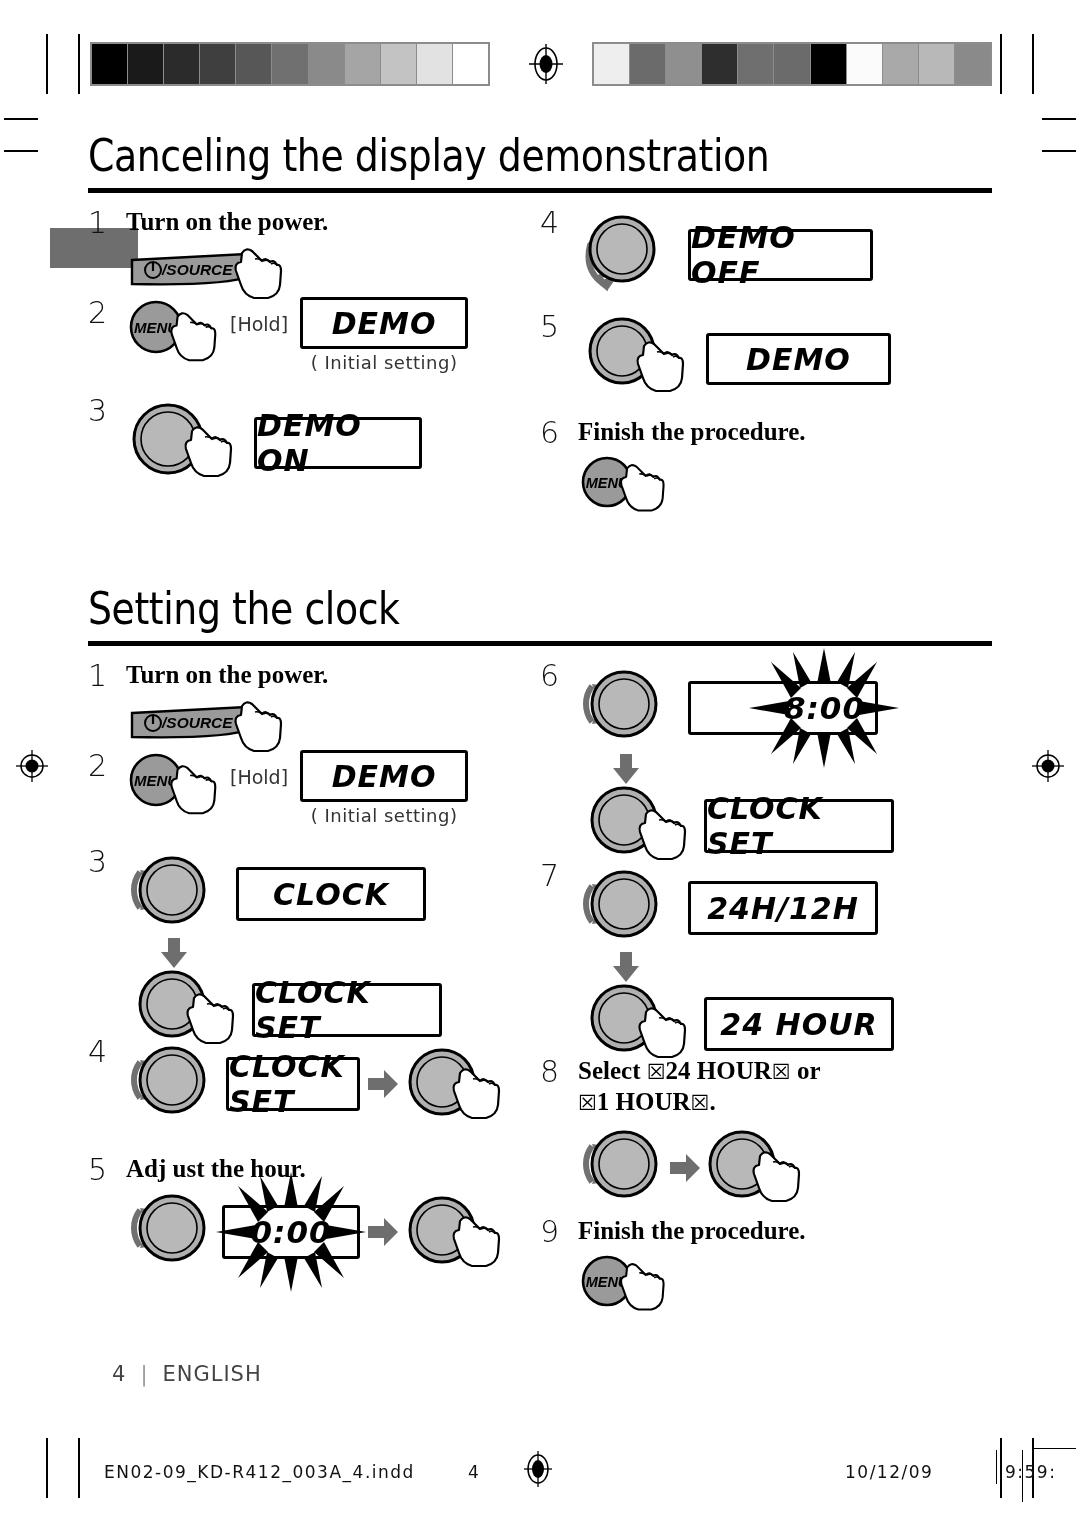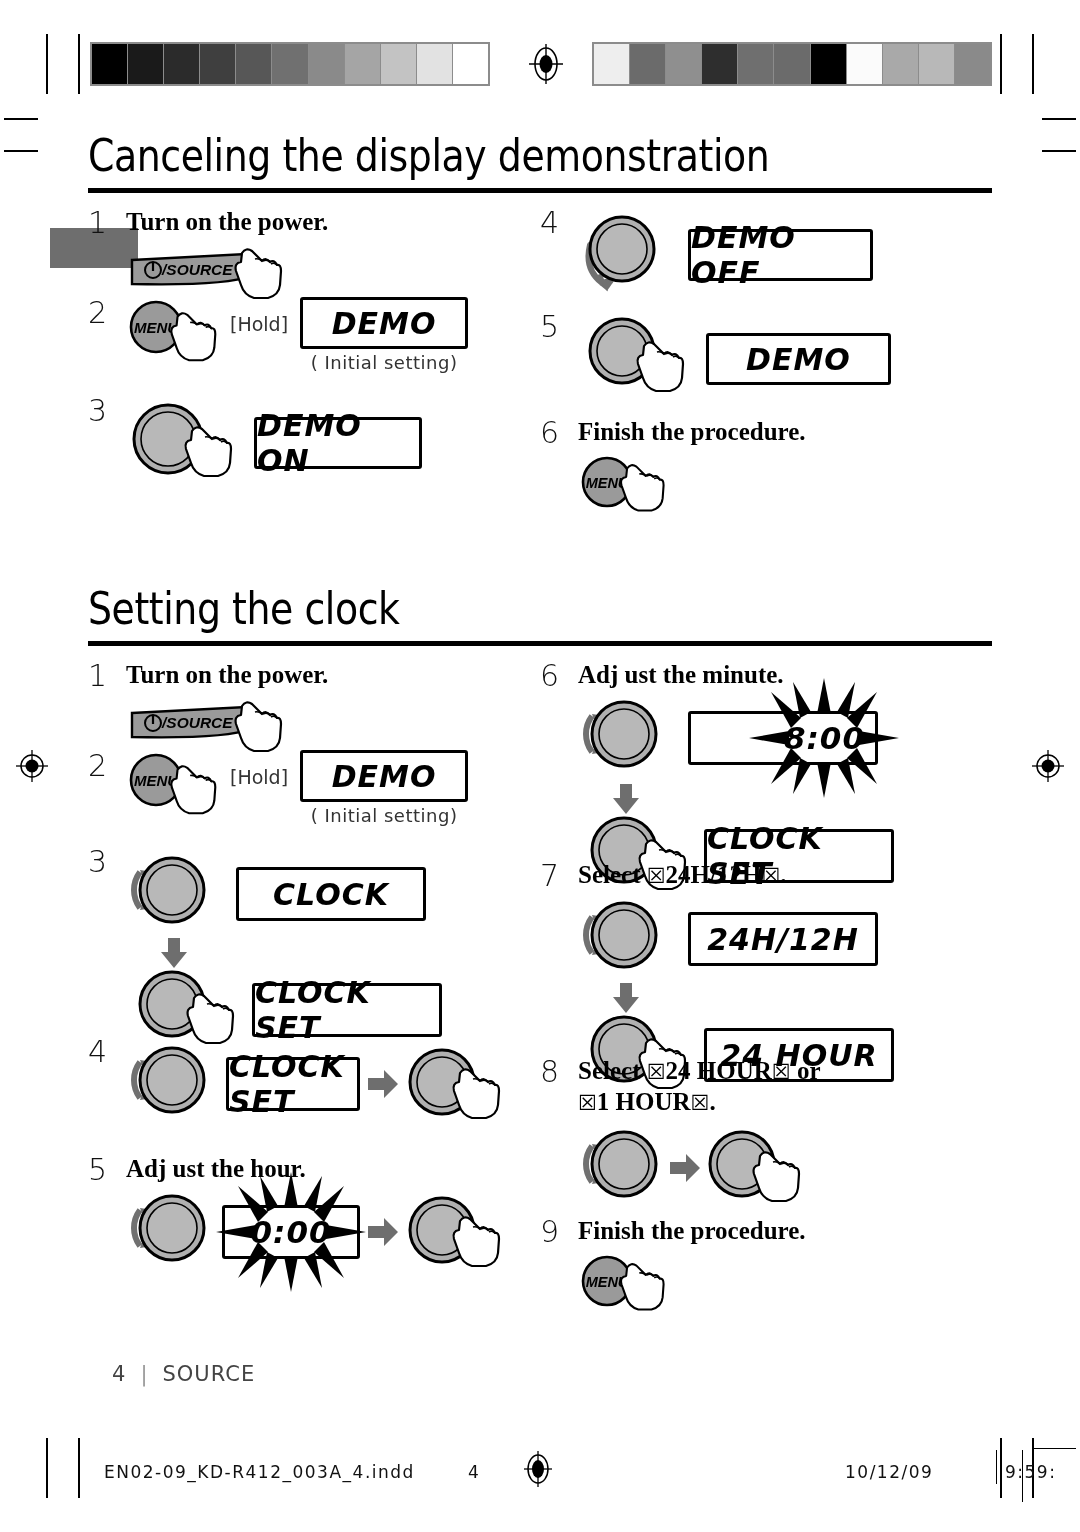--- a/index.html
+++ b/index.html
@@ -527,21 +527,20 @@
             </div>
           </div>
         </div>
 
       </div>
 
       <div class="col right">
 
         <div class="step" style="height:200px;">
           <div class="stepnum">6</div>
-          <div class="steptext">Adj ust the minute.</div>
           <div class="figrow">
             <div class="knobwrap">
               <svg width="96" height="96" viewBox="0 0 96 96">
                 <path d="M14 26 A30 30 0 0 0 14 62" fill="none" stroke="#707070" stroke-width="6"></path>
                 <path d="M14 24 l13 2 l-9 8 Z" fill="#707070"></path>
                 <path d="M14 64 l13 -2 l-9 -8 Z" fill="#707070"></path>
                 <circle cx="46" cy="44" r="32" fill="#b0b0b0" stroke="#000" stroke-width="3"></circle>
                 <circle cx="46" cy="44" r="25" fill="#b8b8b8" stroke="#000" stroke-width="1.6"></circle>
               </svg>
             </div>
@@ -588,23 +587,20 @@
                 <path d="M42 17 Q39 14 35 16" fill="none" stroke="#000" stroke-width="1.7"></path>
                 <path d="M49 20 Q46 17 43 19" fill="none" stroke="#000" stroke-width="1.7"></path>
               </svg>
             </div>
             <div class="lcd w-clock" style="margin-left:10px;margin-top:-8px;">CLOCK SET</div>
           </div>
         </div>
 
         <div class="step" style="height:196px;">
           <div class="stepnum">7</div>
-          <div class="steptext">
-            <span>Select </span><span class="tofu">☒</span><span>24H/12H</span><span class="tofu">☒</span><span>.</span>
-          </div>
           <div class="figrow">
             <div class="knobwrap">
               <svg width="96" height="96" viewBox="0 0 96 96">
                 <path d="M14 26 A30 30 0 0 0 14 62" fill="none" stroke="#707070" stroke-width="6"></path>
                 <path d="M14 24 l13 2 l-9 8 Z" fill="#707070"></path>
                 <path d="M14 64 l13 -2 l-9 -8 Z" fill="#707070"></path>
                 <circle cx="46" cy="44" r="32" fill="#b0b0b0" stroke="#000" stroke-width="3"></circle>
                 <circle cx="46" cy="44" r="25" fill="#b8b8b8" stroke="#000" stroke-width="1.6"></circle>
               </svg>
             </div>
@@ -694,21 +690,21 @@
           </div>
         </div>
 
       </div>
     </div>
   </div>
 
   <div class="footer-page">
     <span>4</span>
     <span class="bar">|</span>
-    <span>SOURCE</span>
+    <span>ENGLISH</span>
   </div>
 
   <div class="printline left">EN02-09_KD-R412_003A_4.indd</div>
   <div class="printline pg">4</div>
 
   <div class="regmark" style="left:520px;top:1448px;width:36px;height:42px;">
     <svg width="36" height="42" viewBox="0 0 36 42">
       <ellipse cx="18" cy="21" rx="10" ry="14" fill="none" stroke="#000" stroke-width="1.5"></ellipse>
       <ellipse cx="18" cy="21" rx="6" ry="9" fill="#000"></ellipse>
       <line x1="18" y1="3" x2="18" y2="39" stroke="#000" stroke-width="1.3"></line>

